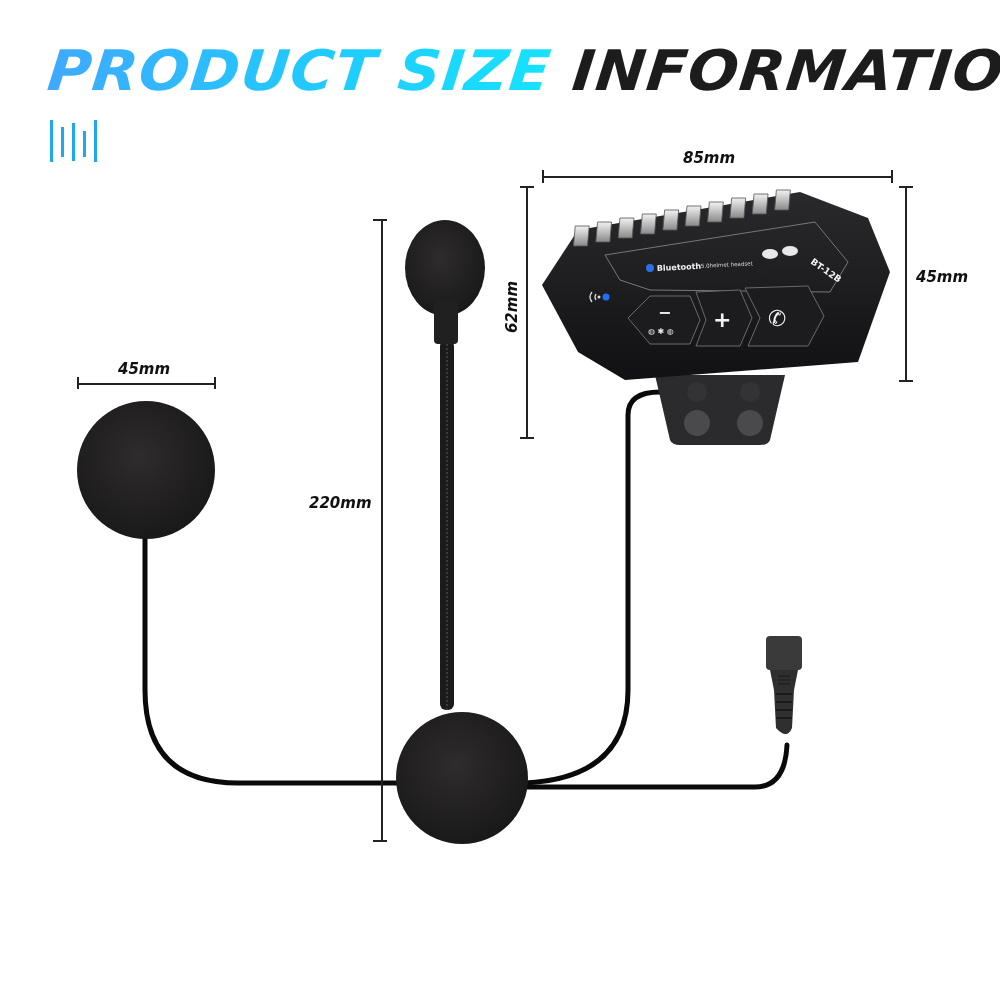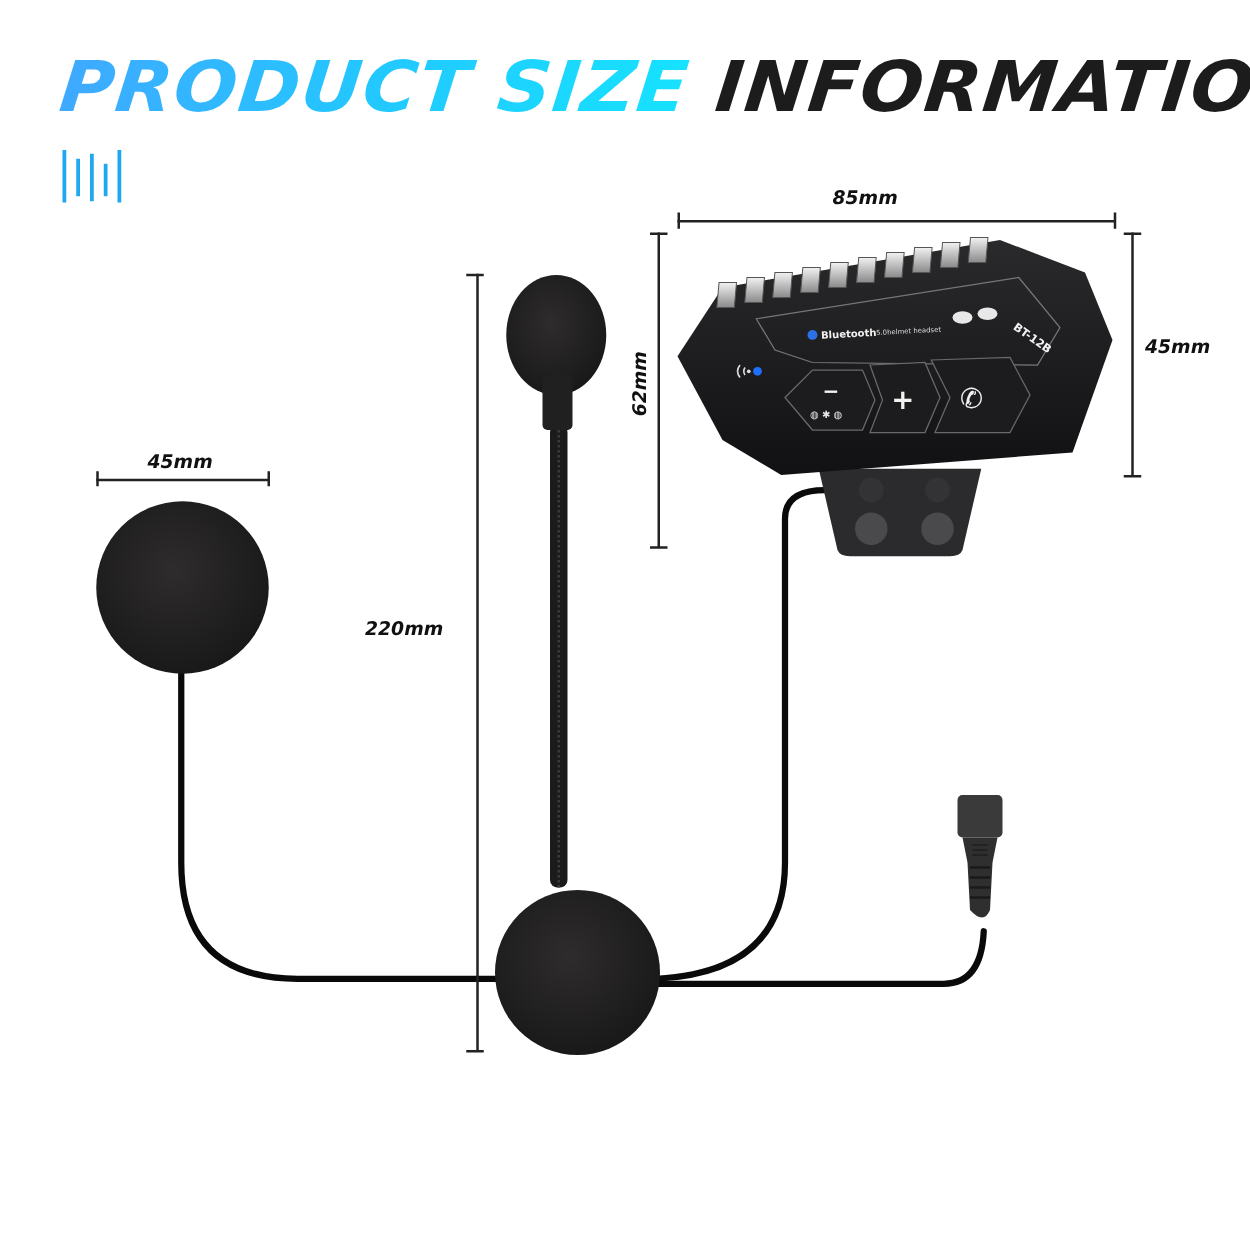--- a/index.html
+++ b/index.html
@@ -133,33 +133,33 @@
   <text class="device-text" x="810" y="263" font-size="9" font-weight="bold" fill="#f2f2f2" transform="rotate(35 810 263)">BT-12B</text>
   <text class="device-text" x="658" y="318" font-size="16" font-weight="bold" fill="#f2f2f2">−</text>
   <text class="device-text" x="713" y="327" font-size="22" font-weight="bold" fill="#f2f2f2">+</text>
   <text class="device-text" x="768" y="326" font-size="22" fill="#f2f2f2">✆</text>
   <text class="device-text" x="648" y="334" font-size="8" fill="#e6e6e6">◍ ✱ ◍</text>
 </svg>
 
 <div class="line" style="left:542px;top:176px;width:350px;height:1.5px"></div>
 <div class="line" style="left:542px;top:170px;width:1.5px;height:13px"></div>
 <div class="line" style="left:891px;top:170px;width:1.5px;height:13px"></div>
-<div class="dim-label" style="left:666px;top:149px">85mm</div>
+<div class="dim-label" style="left:683px;top:149px">85mm</div>
 
 <div class="line" style="left:526px;top:186px;width:1.5px;height:252px"></div>
 <div class="line" style="left:520px;top:186px;width:14px;height:1.5px"></div>
 <div class="line" style="left:520px;top:437px;width:14px;height:1.5px"></div>
 <div class="dim-label" style="left:486px;top:298px;transform:rotate(-90deg)">62mm</div>
 
 <div class="line" style="left:905px;top:186px;width:1.5px;height:195px"></div>
 <div class="line" style="left:899px;top:186px;width:14px;height:1.5px"></div>
 <div class="line" style="left:899px;top:380px;width:14px;height:1.5px"></div>
 <div class="dim-label" style="left:916px;top:268px">45mm</div>
 
 <div class="line" style="left:77px;top:383px;width:138px;height:1.5px"></div>
 <div class="line" style="left:77px;top:377px;width:1.5px;height:12px"></div>
 <div class="line" style="left:214px;top:377px;width:1.5px;height:12px"></div>
 <div class="dim-label" style="left:118px;top:360px">45mm</div>
 
 <div class="line" style="left:381px;top:219px;width:1.5px;height:622px"></div>
 <div class="line" style="left:373px;top:219px;width:14px;height:1.5px"></div>
 <div class="line" style="left:373px;top:840px;width:14px;height:1.5px"></div>
-<div class="dim-label" style="left:292px;top:494px">220mm</div>
+<div class="dim-label" style="left:309px;top:494px">220mm</div>
 
 </body></html>

